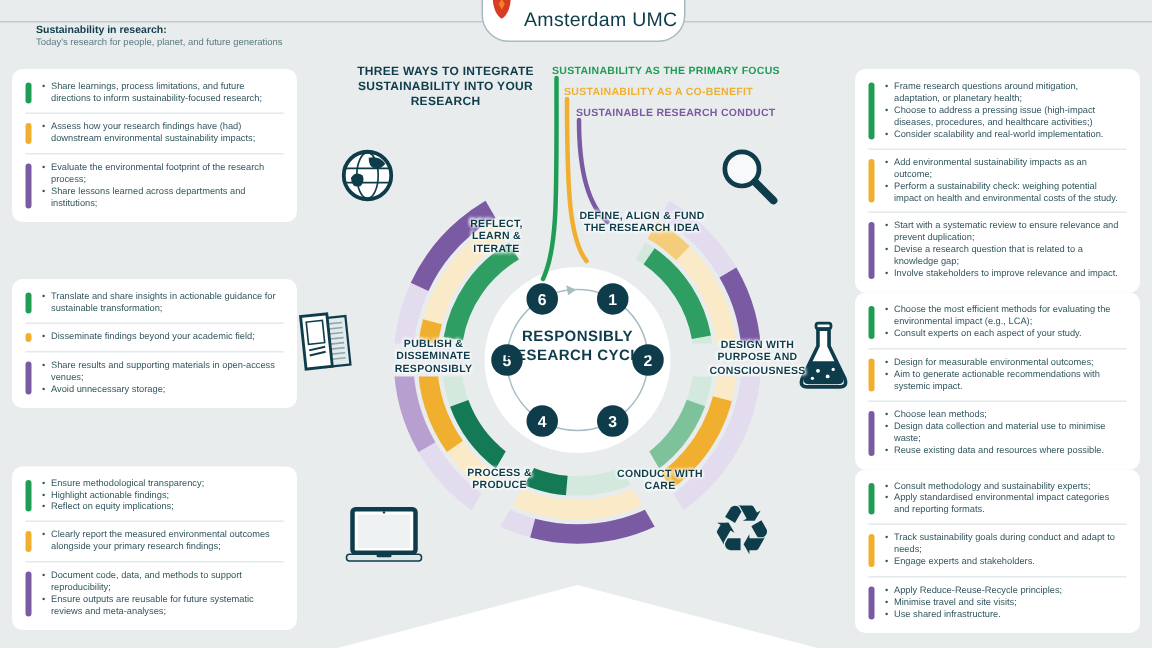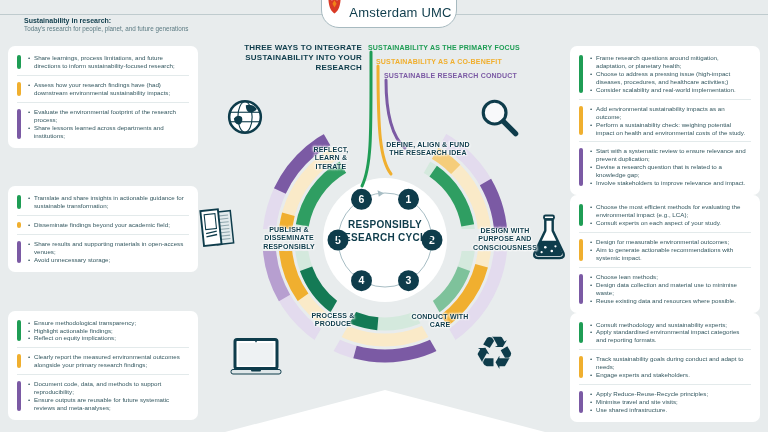--- a/index.html
+++ b/index.html
@@ -27,21 +27,21 @@
   .col.left{left:8px;} .col.right{left:570px;}
   .panel{background:#fff;border-radius:7px;padding:8px 9px;box-sizing:border-box;}
   .group{display:flex;align-items:stretch;}
   .group + .group{border-top:1px solid #e3eaeb;margin-top:5px;padding-top:5px;}
   .bar{width:4px;border-radius:2px;flex:0 0 4px;margin:1px 6px 1px 0;}
   ul.bullets{list-style:none;margin:0;padding:0;flex:1;}
   ul.bullets li{font-size:6.2px;line-height:1.28;padding-left:7px;position:relative;color:#33575f;}
   ul.bullets li::before{content:"•";position:absolute;left:1px;top:0;color:#33575f;}
 
   
-  .diagram-heading{position:absolute;left:232px;top:43px;width:130px;text-align:right;
+  .diagram-heading{position:absolute;left:232px;top:43px;width:130px;text-align:center;
     font-size:8px;font-weight:bold;color:#0e3c4b;line-height:1.22;letter-spacing:.2px;z-index:3;}
   .legend{position:absolute;left:368px;top:44px;z-index:3;}
   .legend div{font-size:7px;font-weight:bold;letter-spacing:.2px;line-height:1;margin-bottom:7px;white-space:nowrap;}
   .legend div:nth-child(2){margin-left:8px;}
   .legend div:nth-child(3){margin-left:16px;}
 
   
   .rings{position:absolute;left:250px;top:105px;z-index:2;}
   .flow{position:absolute;left:0;top:0;z-index:4;pointer-events:none;}
   .center-label{position:absolute;left:335px;top:219px;width:100px;text-align:center;z-index:5;

